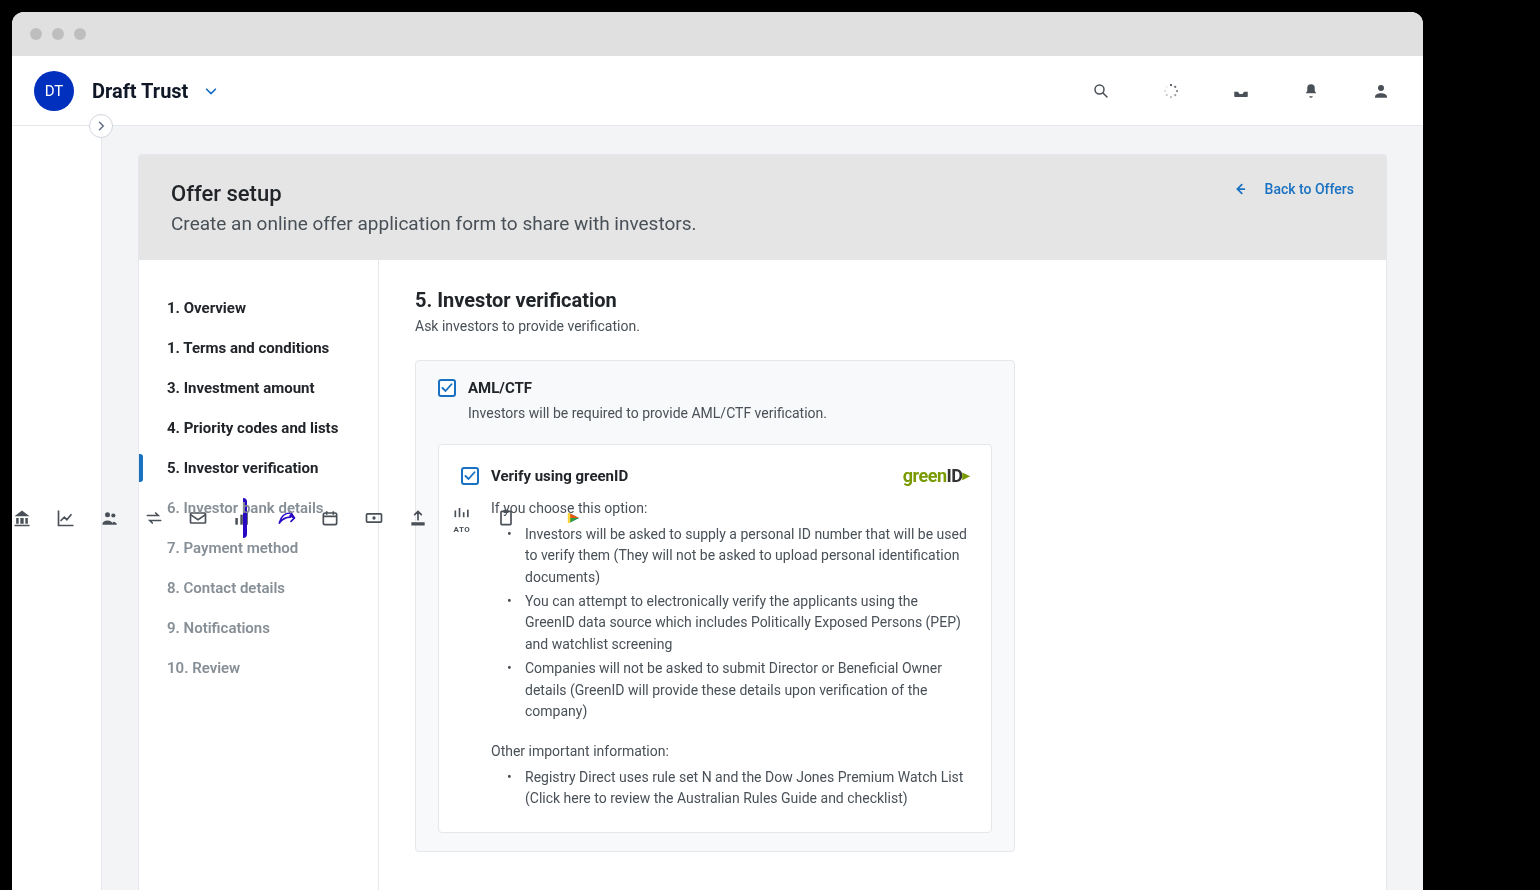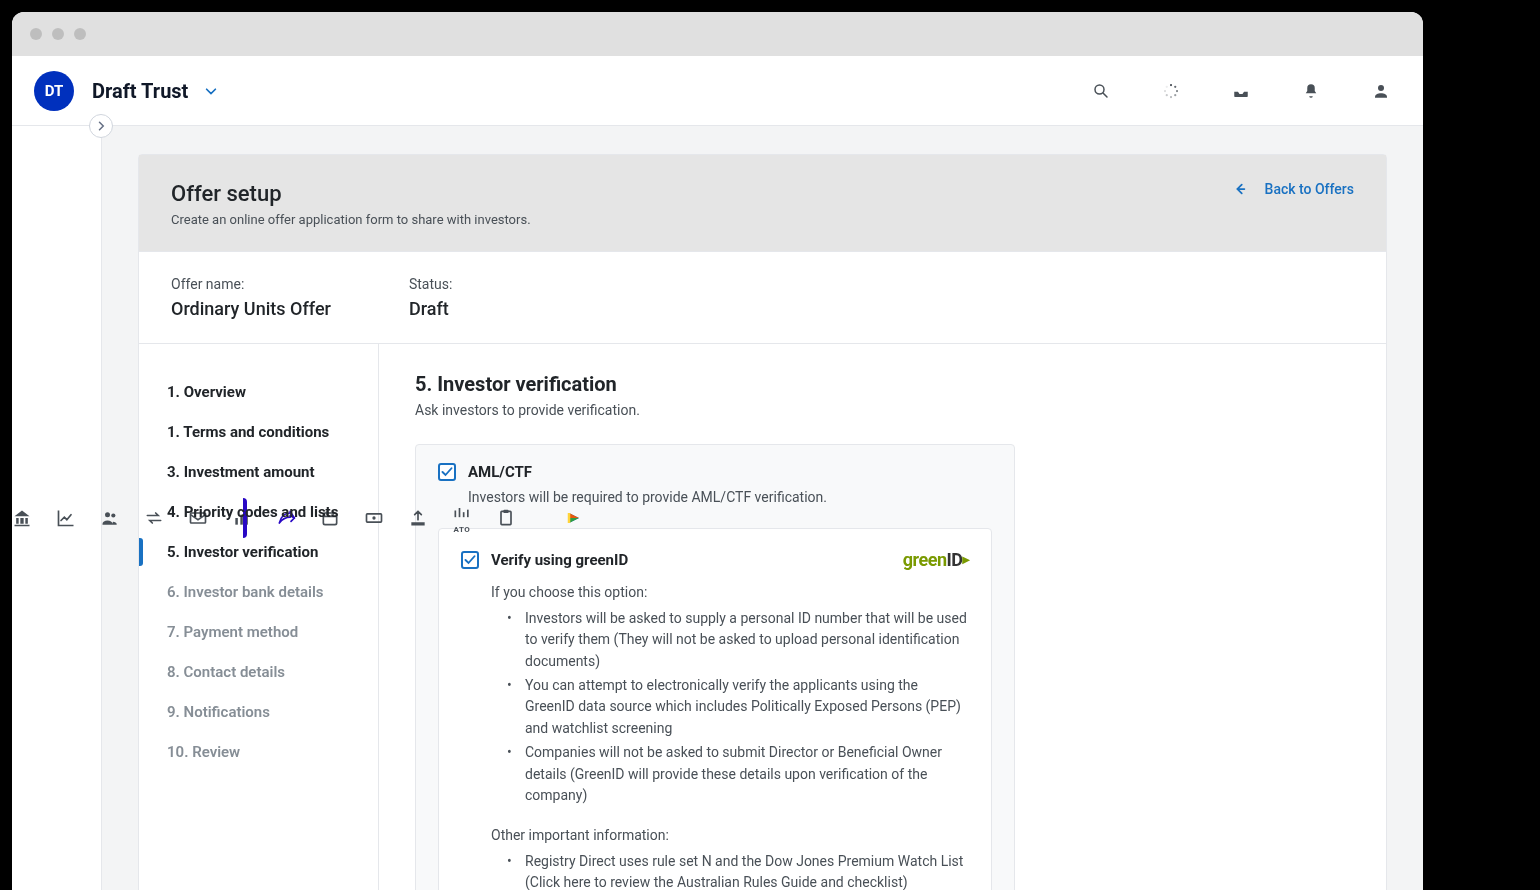--- a/index.html
+++ b/index.html
@@ -2,41 +2,41 @@
 <html><head>
 <meta charset="utf-8">
 <style>
 * { margin: 0; padding: 0; box-sizing: border-box; }
 body { background: #000; font-family: -apple-system, BlinkMacSystemFont, "Segoe UI", Roboto, Helvetica, Arial, sans-serif; width: 1540px; height: 890px; overflow: hidden; }
 .window { background: #fff; border-radius: 12px 12px 0 0; width: 1411px; height: 878px; margin: 12px 0 0 12px; overflow: hidden; display: flex; flex-direction: column; }
 .titlebar { height: 44px; background: #e0e0e0; display: flex; align-items: center; padding: 0 18px; gap: 10px; }
 .tl-dot { width: 12px; height: 12px; border-radius: 50%; background: rgba(0,0,0,0.15); }
 
 .topbar { height: 70px; border-bottom: 1px solid #e5e7eb; display: flex; align-items: center; padding: 0 32px 0 22px; position: relative; }
-.avatar-circle { width: 40px; height: 40px; border-radius: 50%; background: #0030bd; color: #fff; display: flex; align-items: center; justify-content: center; font-size: 15px; font-weight: 700; margin-right: 18px; }
+.avatar-circle { width: 40px; height: 40px; border-radius: 50%; background: #0030bd; color: #fff; display: flex; align-items: center; justify-content: center; font-size: 15px; font-weight: 400; margin-right: 18px; }
 .workspace-name { font-size: 20px; font-weight: 700; color: #101828; margin-right: 8px; }
 .top-actions { margin-left: auto; display: flex; align-items: center; gap: 50px; color: #495057; }
 .top-icon { width: 20px; height: 20px; display: flex; align-items: center; justify-content: center; color: #495057; }
 .top-icon svg { width: 18px; height: 18px; }
 
 .body-row { flex: 1; display: flex; min-height: 0; }
 
 .iconrail { width: 90px; background: #fff; border-right: 1px solid #e5e7eb; display: flex; flex-direction: row; align-items: center; padding-top: 20px; gap: 24px; position: relative; }
 .rail-item { width: 24px; height: 24px; display: flex; align-items: center; justify-content: center; color: #495057; position: relative; }
 .rail-item.active { color: #2908c4; }
 .rail-item.active::before { content: ''; position: absolute; left: -33px; top: -8px; bottom: -8px; width: 4px; background: #2908c4; border-radius: 0 4px 4px 0; }
 .rail-item svg { width: 20px; height: 20px; }
 .rail-ato { font-size: 8px; font-weight: 700; letter-spacing: 0.5px; }
 .rail-toggle { position: absolute; top: -12px; right: -12px; width: 24px; height: 24px; border-radius: 50%; background: #fff; border: 1px solid #d0d5dd; display: flex; align-items: center; justify-content: center; color: #667085; font-size: 12px; }
 
 .main { flex: 1; background: #f3f4f5; padding: 28px 36px; overflow: auto; }
 .page-card { background: #fff; border: 1px solid #e5e7eb; border-radius: 4px; }
 .page-head { padding: 26px 32px 24px 32px; display: flex; justify-content: space-between; align-items: flex-start; background: #e5e5e5; border-bottom: 1px solid #e5e7eb; }
 .page-title { font-size: 22px; font-weight: 500; color: #212529; margin-bottom: 6px; }
-.page-sub { font-size: 13px; color: #495057; }
+.page-sub { font-size: 19px; color: #495057; }
 .backlink { color: #1971c2; font-size: 14px; display: flex; align-items: center; gap: 18px; font-weight: 500; }
 
 .meta-row { padding: 24px 32px; display: flex; gap: 78px; border-bottom: 1px solid #e5e7eb; }
 .meta-label { font-size: 14px; color: #495057; margin-bottom: 6px; }
 .meta-value { font-size: 18px; color: #212529; font-weight: 500; }
 
 .content-row { display: flex; min-height: 500px; }
 .step-nav { width: 240px; border-right: 1px solid #e5e7eb; padding: 28px 0; }
 .step-item { padding: 11px 28px; font-size: 15px; font-weight: 700; color: #212529; position: relative; }
 .step-item.muted { color: #868e96; font-weight: 600; }
@@ -226,30 +226,20 @@
             <div class="page-sub">Create an online offer application form to share with investors.</div>
           </div>
           <a class="backlink">
             <svg viewBox="0 0 16 16" width="14" height="14">
                 <path d="M10 3L5 8l5 5M5 8h8" fill="none" stroke="currentColor" stroke-width="2" stroke-linecap="round"></path>
               </svg>
             <span>Back to Offers</span>
           </a>
         </div>
 
-        <div class="meta-row">
-          <div>
-            <div class="meta-label">Offer name:</div>
-            <div class="meta-value">Ordinary Units Offer</div>
-          </div>
-          <div>
-            <div class="meta-label">Status:</div>
-            <div class="meta-value">Draft</div>
-          </div>
-        </div>
 
         <div class="content-row">
           <div class="step-nav">
             <div class="step-item">1. Overview</div>
             <div class="step-item">1. Terms and conditions</div>
             <div class="step-item">3. Investment amount</div>
             <div class="step-item">4. Priority codes and lists</div>
             <div class="step-item current">5. Investor verification</div>
             <div class="step-item muted">6. Investor bank details</div>
             <div class="step-item muted">7. Payment method</div>

